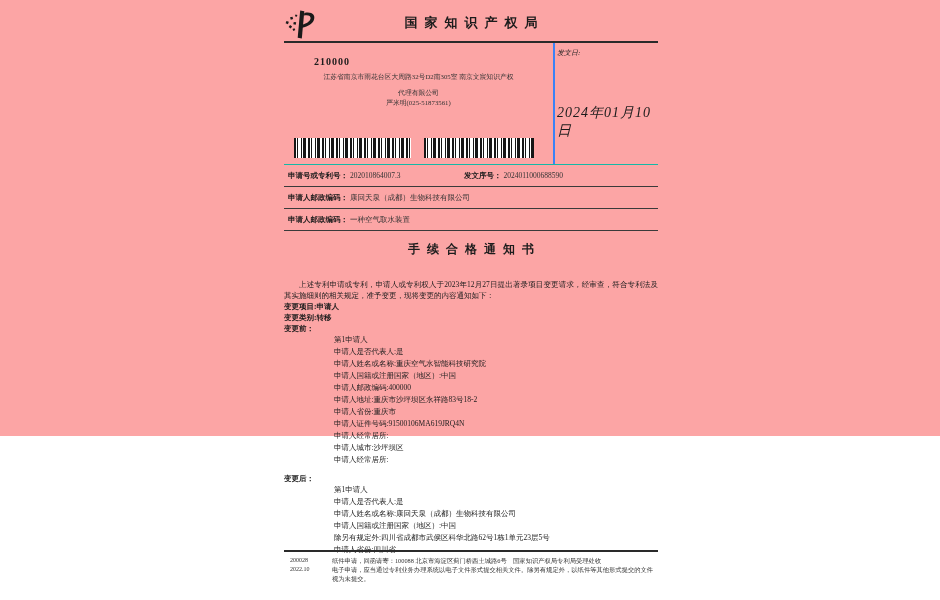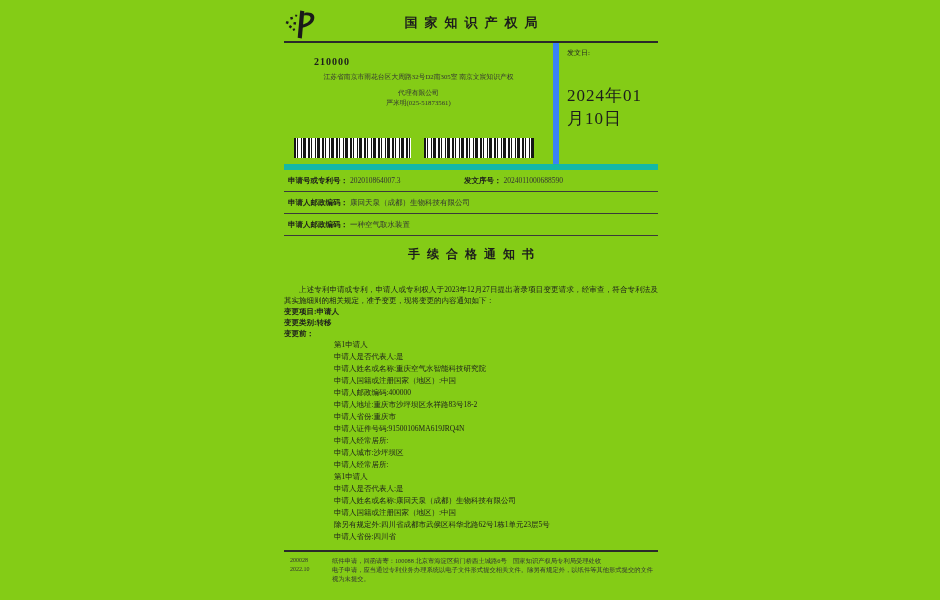--- a/index.html
+++ b/index.html
@@ -1,46 +1,46 @@
 <!DOCTYPE html>
 <html><head>
 <meta charset="utf-8">
 <style>
   * { margin:0; padding:0; box-sizing:border-box; }
   html,body { width:940px; height:600px; background:#ffffff; overflow:hidden;
     font-family:"Liberation Serif","DejaVu Serif",serif; color:#1c1c1c; }
-  .canvas { position:relative; width:940px; height:600px; background:#84cc16; }
+  .canvas { position:relative; width:940px; height:436px; background:#fca5a5; }
   .page { position:absolute; left:284px; top:6px; width:374px; height:588px; }
 
   
   .hdr { position:relative; height:37px; border-bottom:2px solid #2a2a2a; }
   .logo { position:absolute; left:0; top:2px; width:34px; height:33px; }
   .agency { text-align:center; font-size:13px; font-weight:bold; letter-spacing:7px;
     line-height:34px; padding-left:7px; }
 
   
   .infobox { display:flex; height:121px; }
   .infobox .left { width:269px; position:relative; }
-  .infobox .right { flex:1; border-left:6px solid #3b82f6; padding:5px 0 0 8px; }
+  .infobox .right { flex:1; border-left:2px solid #3b82f6; padding:5px 0 0 2px;font-style:italic; }
   .postcode { margin:13px 0 0 30px; font-size:10px; font-weight:bold; letter-spacing:1px; }
   .addr { text-align:center; font-size:6.8px; line-height:10.5px; margin-top:5px; color:#333; }
   .contact { text-align:center; font-size:6.8px; line-height:10.5px; color:#333; }
   .date-label { font-size:7px; color:#222; }
-  .date-value { margin-top:26px; font-size:17px; letter-spacing:1px; }
+  .date-value { margin-top:46px; font-size:14px; letter-spacing:1px; }
   .barcodes { position:absolute; left:10px; bottom:6px; display:flex; gap:13px; }
   .barcode { height:20px;
     background:repeating-linear-gradient(90deg,
       #161616 0px,#161616 2px,#fff 2px,#fff 3px,
       #161616 3px,#161616 4px,#fff 4px,#fff 7px,
       #161616 7px,#161616 8px,#fff 8px,#fff 9px,
       #161616 9px,#161616 12px,#fff 12px,#fff 14px); }
   .bc1 { width:117px; } .bc2 { width:110px; }
 
   
-  .meta { border-top:6px solid #14b8a6; }
+  .meta { border-top:1px solid #14b8a6; }
   .meta-row { display:flex; border-bottom:1px solid #3a3a3a; padding:6px 0 6px 4px;
     font-size:7.5px; line-height:9px; }
   .meta-row .cell1 { width:176px; }
   .lbl { font-weight:bold; }
   .val { color:#333; }
 
   
   .n-title { text-align:center; font-size:12px; font-weight:bold; letter-spacing:7px;
     padding-left:7px; margin-top:10px; }
   .n-para { margin-top:21px; font-size:7.5px; line-height:11px; text-indent:2em; text-align:justify; }
@@ -128,20 +128,21 @@
         <div>申请人姓名或名称:重庆空气水智能科技研究院</div>
         <div>申请人国籍或注册国家（地区）:中国</div>
         <div>申请人邮政编码:400000</div>
         <div>申请人地址:重庆市沙坪坝区永祥路83号18-2</div>
         <div>申请人省份:重庆市</div>
         <div>申请人证件号码:91500106MA619JRQ4N</div>
         <div>申请人经常居所:</div>
         <div>申请人城市:沙坪坝区</div>
         <div>申请人经常居所:</div>
       </div>
+    <div class="n-bold after-gap">变更后：</div>
     <div class="dlist">
         <div>第1申请人</div>
         <div>申请人是否代表人:是</div>
         <div>申请人姓名或名称:康回天泉（成都）生物科技有限公司</div>
         <div>申请人国籍或注册国家（地区）:中国</div>
         <div>除另有规定外:四川省成都市武侯区科华北路62号1栋1单元23层5号</div>
         <div>申请人省份:四川省</div>
       </div>
 
     <div class="foot">

